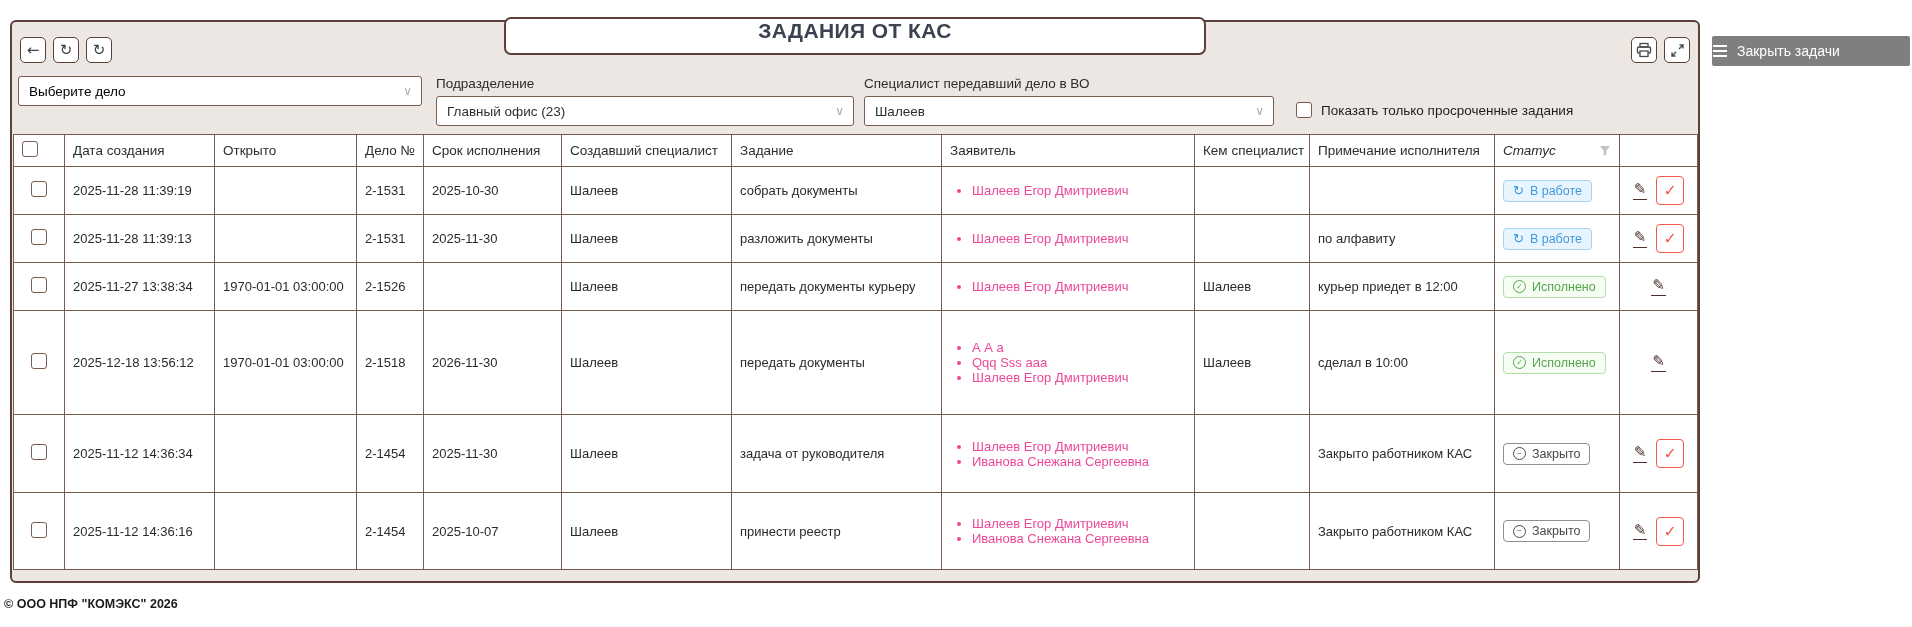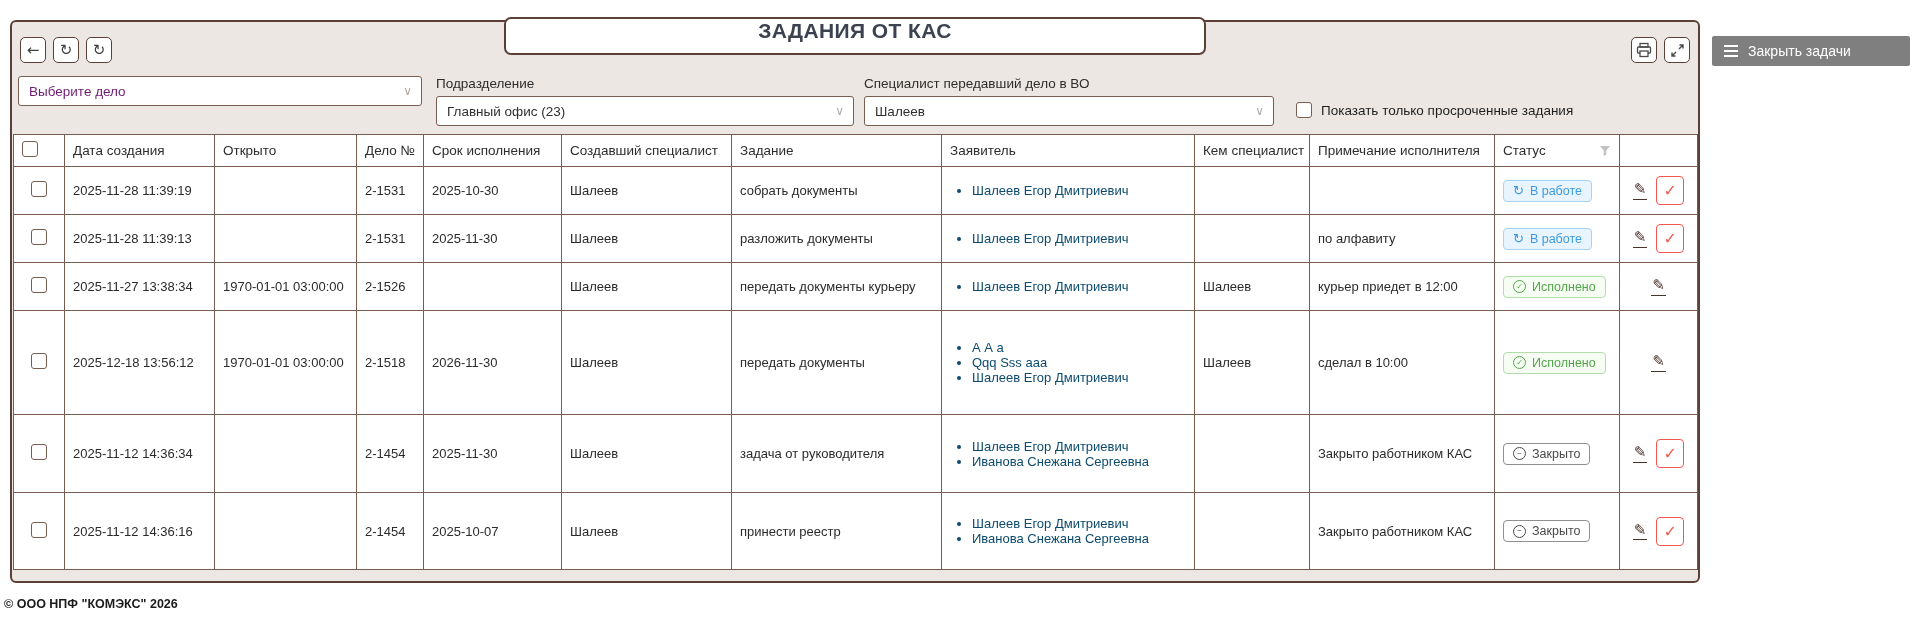--- a/index.html
+++ b/index.html
@@ -5,21 +5,21 @@
   * { margin:0; padding:0; box-sizing:border-box; }
   html,body { background:#fff; }
   .page {
     position:relative; width:1912px; height:627px;
     font-family:"Liberation Sans", sans-serif; color:#2f2f2f; background:#fff; overflow:hidden;
   }
   
   .close-tasks {
     position:absolute; left:1712px; top:36px; width:198px; height:30px;
     background:#7f7f7f; border:none; border-radius:2px; color:#fff;
-    display:flex; align-items:center; gap:10px; padding-left:12px;
+    display:flex; align-items:center; gap:10px; padding-left:1px;
     font-family:"Liberation Sans", sans-serif; font-size:14px; cursor:pointer;
   }
   .hamburger { display:inline-flex; flex-direction:column; gap:3px; }
   .hamburger i { display:block; width:14px; height:2px; background:#fff; }
   
   .panel {
     position:absolute; left:10px; top:20px; width:1690px; height:563px;
     border:2px solid #5c4037; border-radius:6px; background:#ece7e2;
   }
   .title-box {
@@ -40,44 +40,44 @@
   .filter-label { font-size:13.5px; color:#2d2d2d; margin-bottom:5px; }
   .select-box {
     height:30px; background:#fff; border:1px solid #7a5c50; border-radius:3px;
     display:flex; align-items:center; padding:0 26px 0 10px; position:relative;
     font-size:13.5px; cursor:pointer;
   }
   .select-box .chevron {
     position:absolute; right:9px; color:#b3aaa2; font-size:12px;
     font-family:"DejaVu Sans", sans-serif;
   }
-  .placeholder { color:#701a75; }
+  .placeholder { color:#000000; }
   #fg-case { left:6px;   width:404px; }
   #fg-dept { left:424px; width:418px; }
   #fg-spec { left:852px; width:410px; }
   .checkbox-group { position:absolute; top:80px; left:1284px; display:flex; align-items:flex-end; gap:9px; cursor:pointer; }
   .checkbox {
     width:16px; height:16px; min-width:16px; background:#fff;
     border:1.5px solid #7a5c50; border-radius:3px; display:inline-block;
   }
   .checkbox-group span.cb-label { font-size:13.5px; color:#1f1f1f; }
   
   table.tasks {
     position:absolute; left:1px; top:112px; width:1684px;
     border-collapse:collapse; table-layout:fixed; background:#fff; font-size:13px;
   }
   .tasks th, .tasks td { border:1px solid #7a5c50; vertical-align:middle; }
   .tasks thead tr { height:32px; }
   .tasks th { font-weight:400; font-size:13.5px; color:#2d2d2d; text-align:left; padding:0 8px; white-space:nowrap; overflow:hidden; }
   .tasks td { padding:4px 8px; color:#2b2b2b; }
   .cell-center { text-align:center; }
-  .status-th { display:flex; align-items:center; justify-content:space-between; }
+  .status-th { display:flex; align-items:center; justify-content:space-between;font-style:italic; }
   .case-no { color:#8d4a2f; }
   ul.applicants { margin:0; padding-left:22px; list-style:disc; }
-  ul.applicants li { margin:0 0; font-size:13px; color:#0c4a6e; }
+  ul.applicants li { margin:0 0; font-size:13px; color:#ec4899; }
   tbody tr:nth-child(1){height:48px} tbody tr:nth-child(2){height:48px}
   tbody tr:nth-child(3){height:48px} tbody tr:nth-child(4){height:104px}
   tbody tr:nth-child(5){height:78px} tbody tr:nth-child(6){height:77px}
   .badge {
     display:inline-flex; align-items:center; gap:6px; padding:3px 9px;
     border:1px solid; border-radius:4px; font-size:12.5px; white-space:nowrap;
     background:#fff;
   }
   .badge .circ {
     width:13px; height:13px; border:1px solid currentColor; border-radius:50%;

